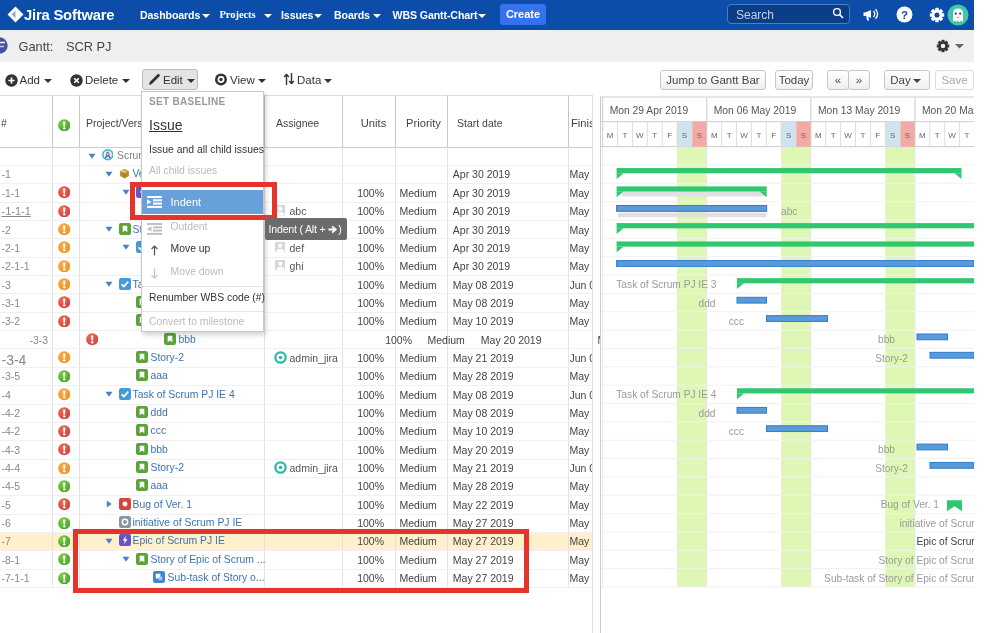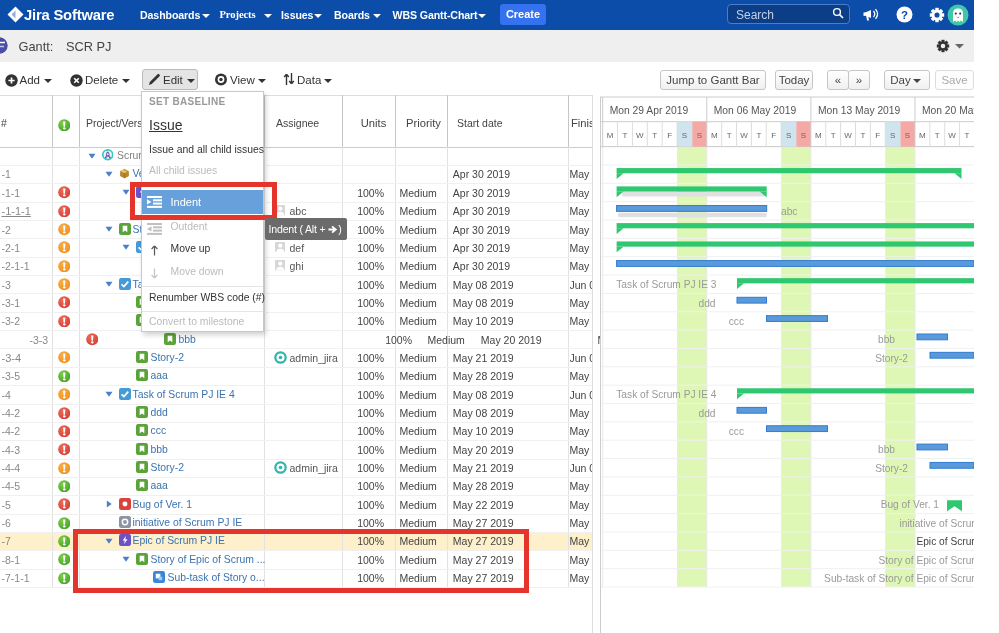--- a/index.html
+++ b/index.html
@@ -526,21 +526,21 @@
           <path d="M4 3 L9 3 L9 10 L6.5 8.1 L4 10 Z" fill="#fff"></path>
         </svg>
       </div>
       <div class="abs nowrap" style="left:150.5px;top:3.5px;font-size:10.4px;color:#3b73af;">bbb</div>
       <div class="abs nowrap" style="left:342px;top:3.5px;width:42px;text-align:right;font-size:10.5px;color:#444;">100%</div>
       <div class="abs nowrap" style="left:399.5px;top:3.5px;font-size:10.5px;color:#444;">Medium</div>
       <div class="abs nowrap" style="left:452.8px;top:3.5px;font-size:10.5px;color:#444;">May 20 2019</div>
       <div class="abs nowrap" style="left:569.5px;top:3.5px;width:22px;overflow:hidden;font-size:10.5px;color:#444;">May 21 2019</div>
     </div>
     <div class="abs" style="left:0;top:253.95px;width:600px;height:18.35px;">
-      <div class="abs nowrap" style="left:1.5px;top:3.5px;font-size:11px;color:#888;">-3-4</div>
+      <div class="abs nowrap" style="left:1.5px;top:3.5px;font-size:14px;color:#888;">-3-4</div>
       <div class="abs" style="left:0;top:0;width:80px;height:18px;">
         <svg width="12.5" height="12.5" viewBox="0 0 13 13" style="position:absolute;left:57.5px;top:3px;">
           <defs>
             <radialGradient id="gef8e1a" cx="0.35" cy="0.3" r="0.9">
               <stop offset="0" stop-color="#f8ab45"></stop>
               <stop offset="1" stop-color="#ef8e1a"></stop>
             </radialGradient>
           </defs>
           <circle cx="6.5" cy="6.5" r="6.3" fill="url(#gef8e1a)"></circle>
           <path d="M5.3 2.6 L7.7 2.6 L7.2 8 L5.8 8 Z" fill="#fff"></path>

